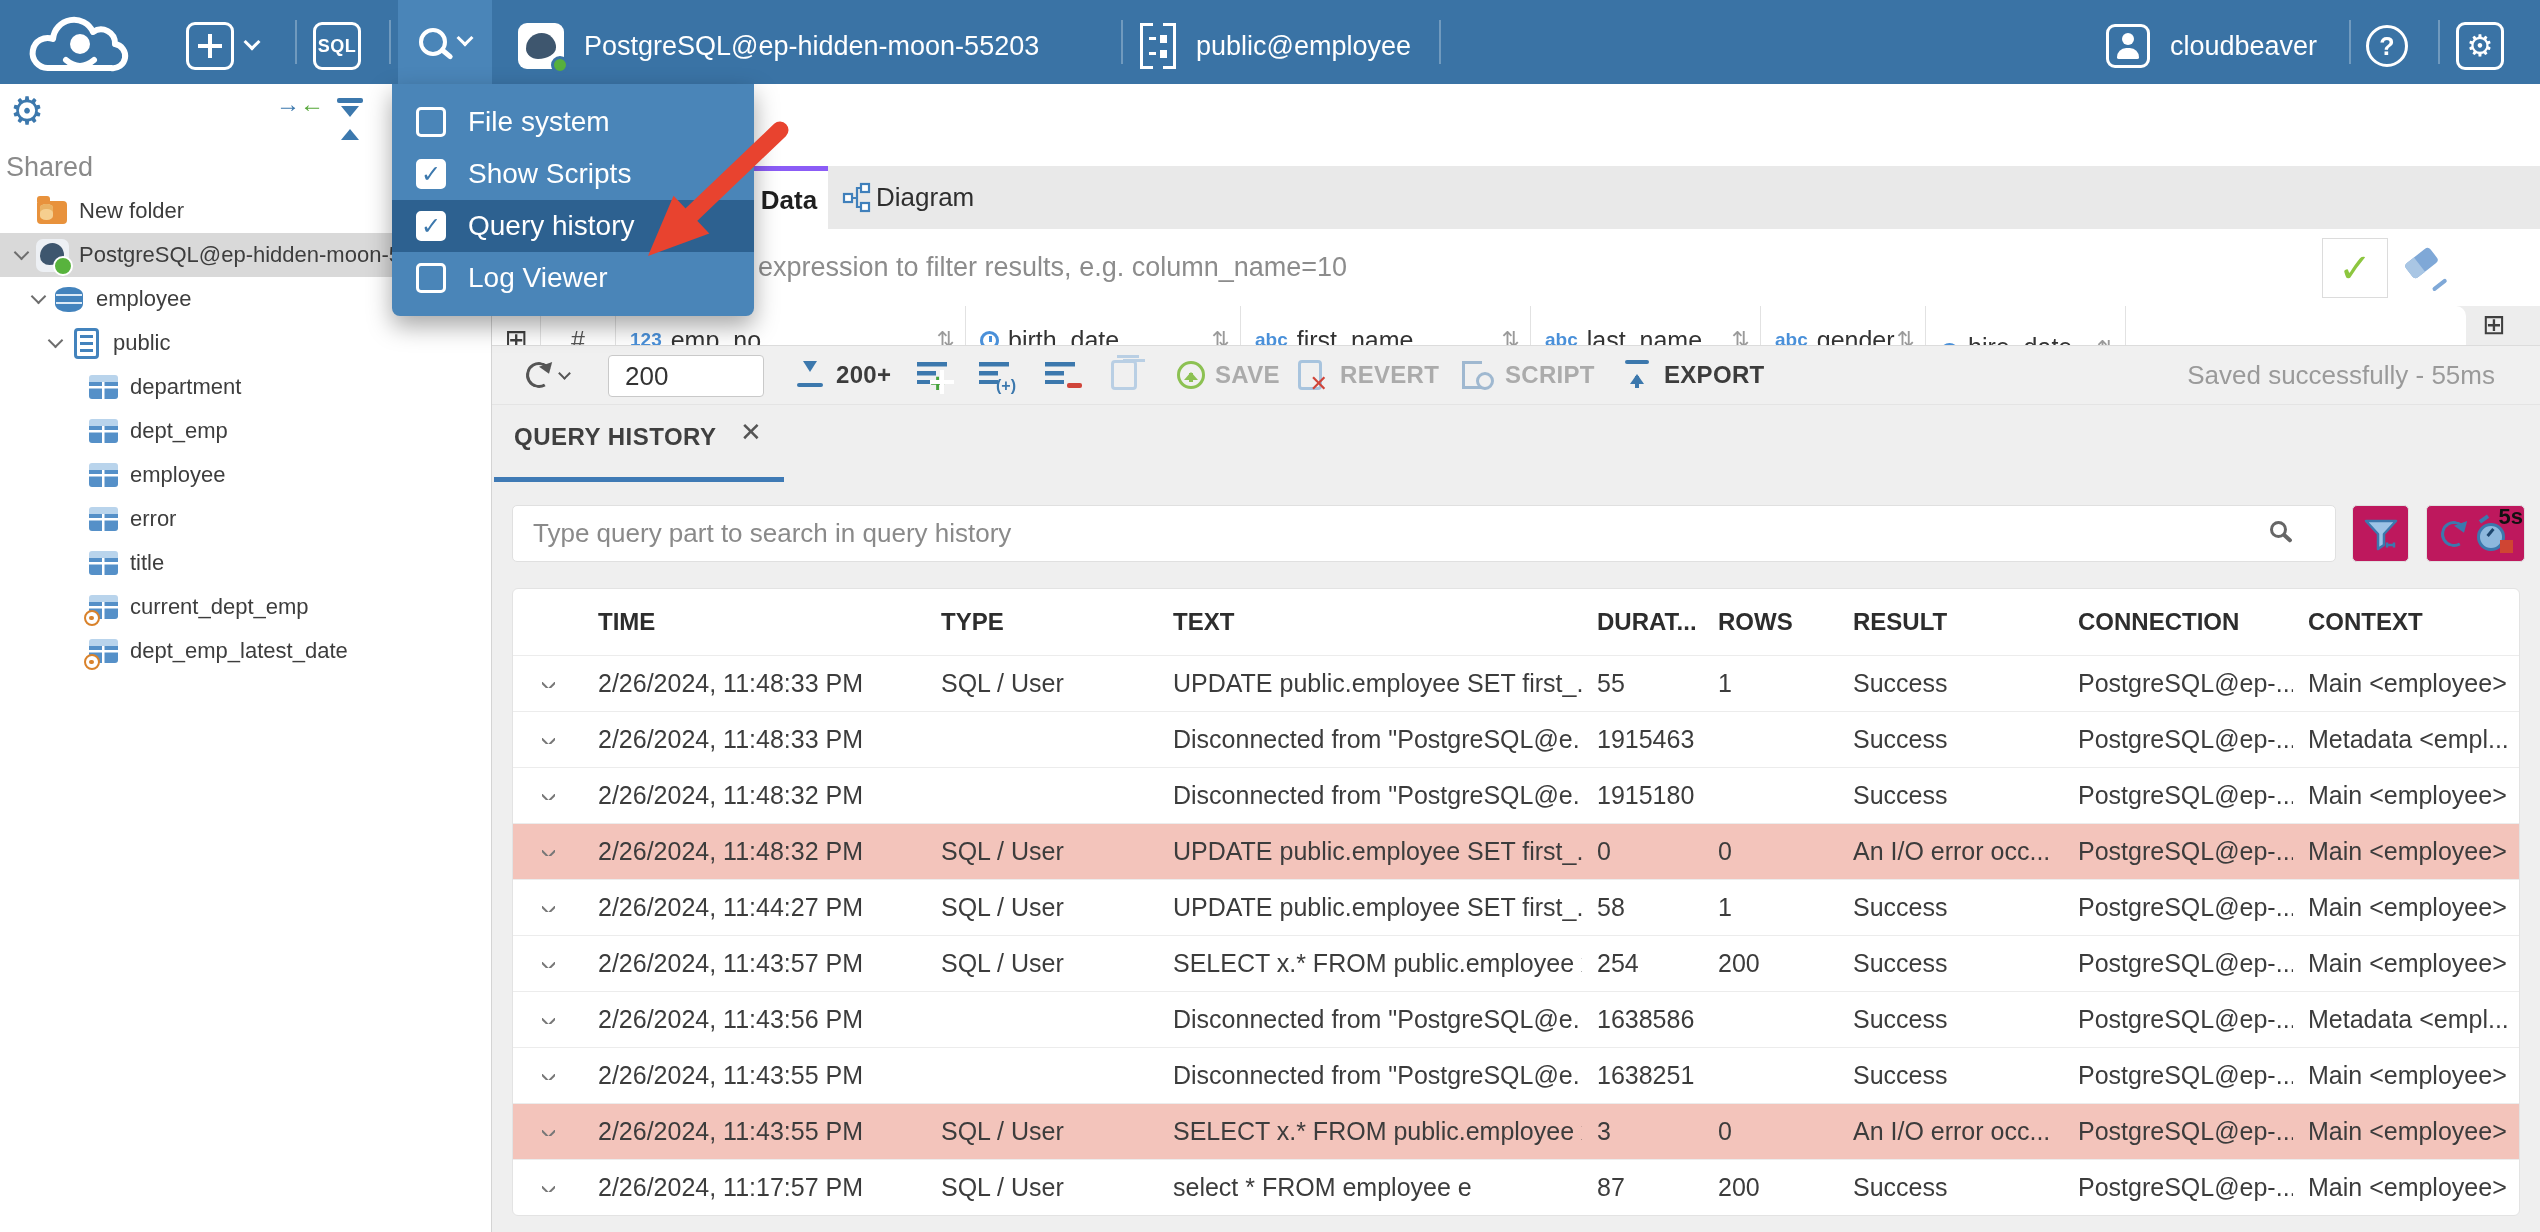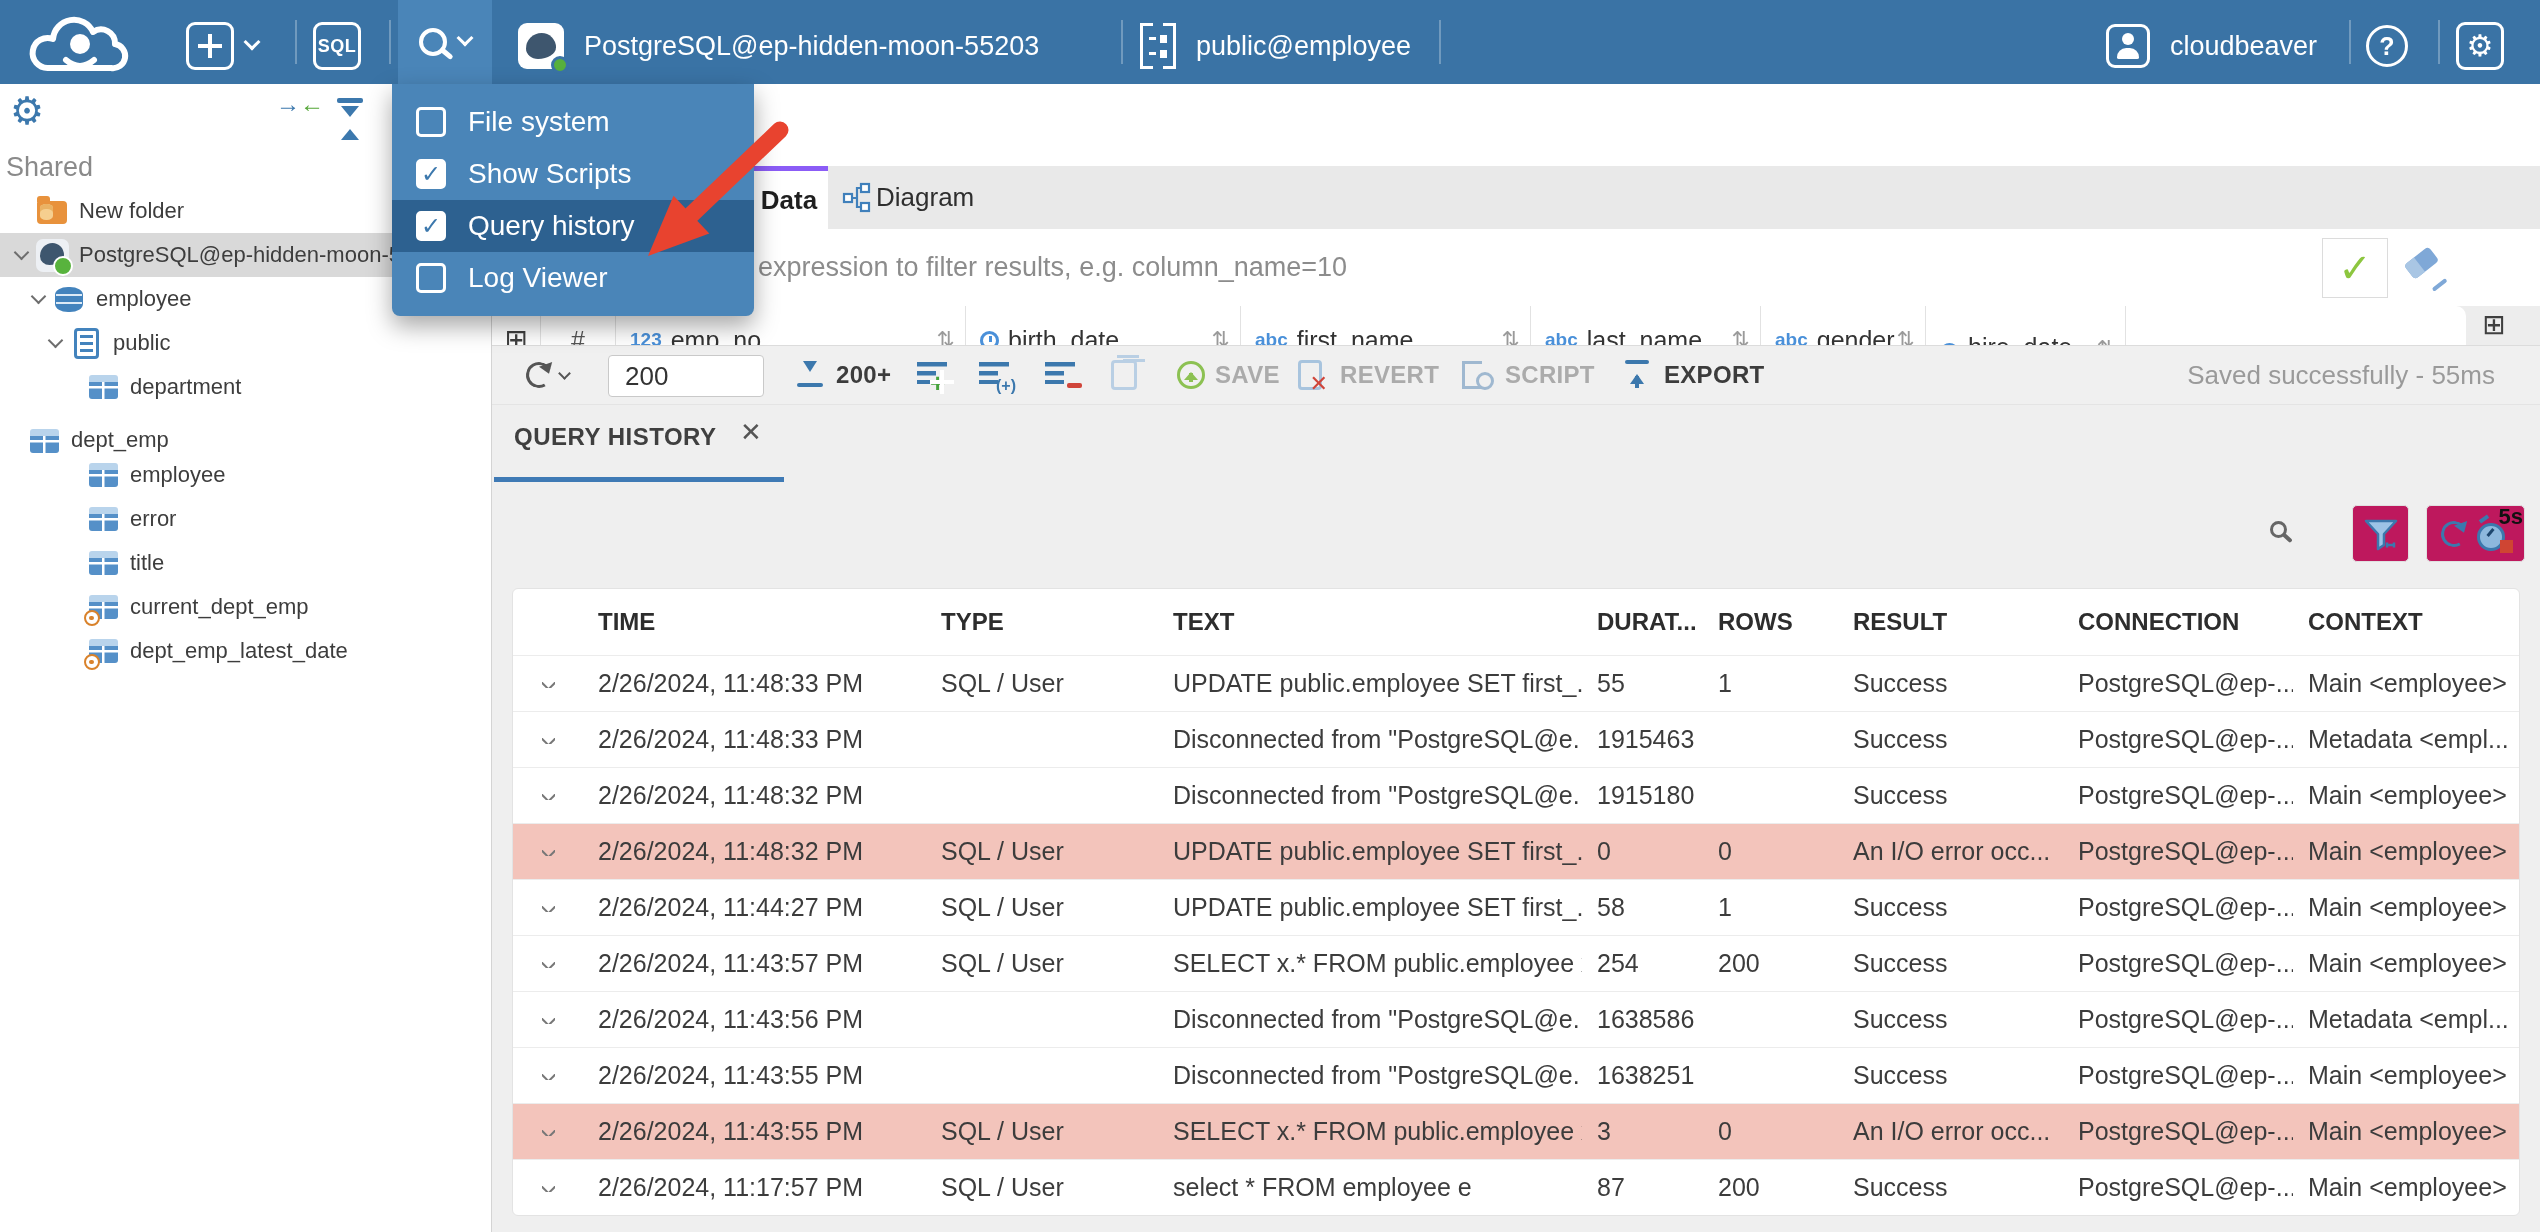--- a/index.html
+++ b/index.html
@@ -284,21 +284,21 @@
           </span>
           <span class="t-label">public</span>
         </div>
         <div class="tree-row" style="padding-left: 59px;">
           <span class="t-chev"></span>
           <span class="t-icon">
             <span class="ic-table"></span>
           </span>
           <span class="t-label">department</span>
         </div>
-        <div class="tree-row" style=" align-items: flex-end;">
+        <div class="tree-row" style="padding-left: 59px;">
           <span class="t-chev"></span>
           <span class="t-icon">
             <span class="ic-table"></span>
           </span>
           <span class="t-label">dept_emp</span>
         </div>
         <div class="tree-row" style="padding-left: 59px;">
           <span class="t-chev"></span>
           <span class="t-icon">
             <span class="ic-table"></span>
@@ -461,20 +461,21 @@
     <div class="tbar-ico" style="left:1172px">
         <span class="tbar-txt ena">EXPORT</span>
       </div>
     <div class="status-txt">Saved successfully - 55ms</div>
   </div>
 
   <section class="qh">
     <div class="qh-tab">QUERY HISTORY</div>
     <div class="qh-close">✕</div>
     <div class="qh-underline"></div>
+    <input class="qh-search" placeholder="Type query part to search in query history" style="">
     <span class="mag-g"></span>
     <div class="qh-btn" style="left:1860px;width:57px">
       <svg class="funnel" viewBox="0 0 40 40">
         <path d="M5 7 h30 l-12 13 v11 l-6 4 v-15 z" fill="#9dc3e6" stroke="#3c78ad" stroke-width="2.5" stroke-linejoin="round"></path>
         <path d="M26 31 h7 M26 28.5 v5 M33 28.5 v5" stroke="#3c78ad" stroke-width="2.5"></path>
       </svg>
     </div>
     <div class="qh-btn refresh-grp">
       <span class="cycle blue"></span>
       <span class="timer">

